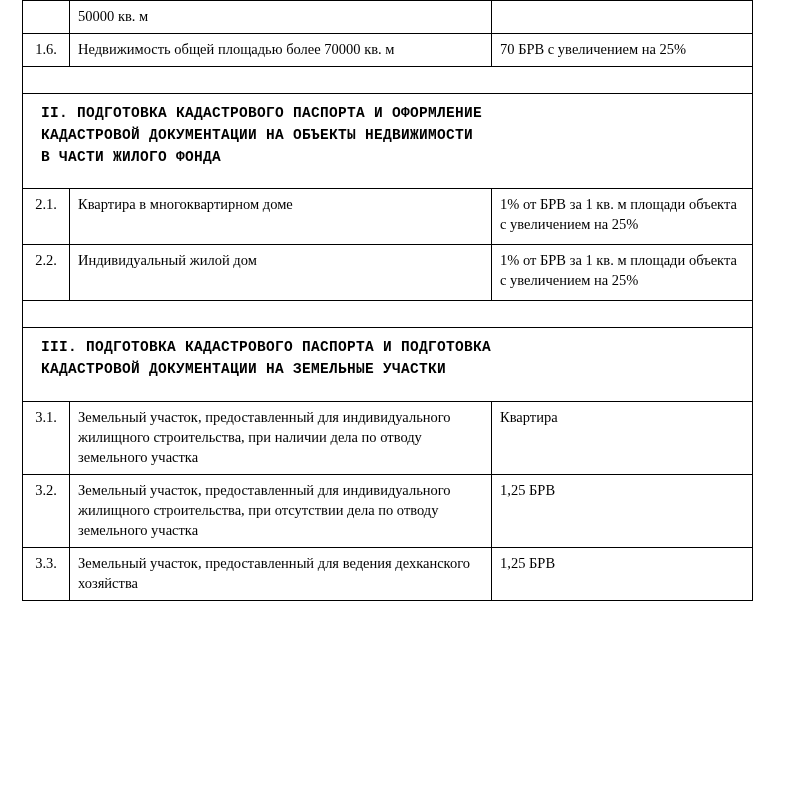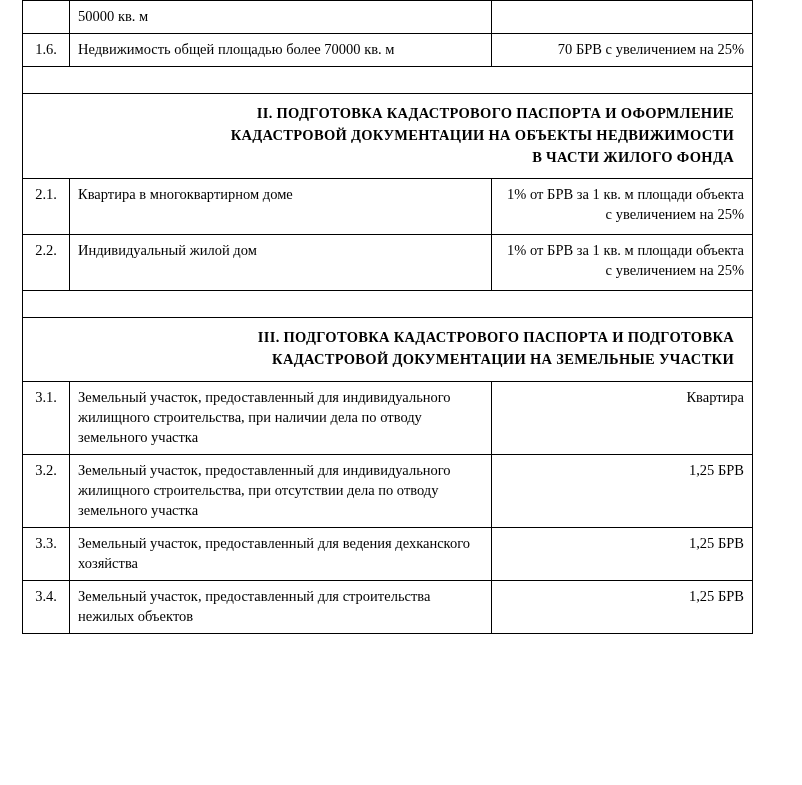--- a/index.html
+++ b/index.html
@@ -39,28 +39,29 @@
 
   td.num {
     text-align: center;
     padding-left: 2px;
     padding-right: 2px;
   }
   td.desc {
     text-align: left;
   }
   td.price {
-    text-align: right;
+    text-align: left;
   }
   tr.section td {
-    text-align: right;
+    text-align: left;
     font-weight: bold;
     letter-spacing: 0.3px;
-    padding: 9px 18px 10px 18px;
+    padding: 9px 18px 20px 18px;
     line-height: 1.5;
+    font-family: Liberation Mono, monospace;
   }
   .sec-line { display: block; }
   .spacer-row td {
     border: none;
     height: 14px;
     padding: 0;
   }
   .h-tall { height: 56px; }
   .h-mid { height: 44px; }
 </style>
@@ -134,21 +135,16 @@
         <td class="desc">Земельный участок, предоставленный для индивидуального жилищного строительства, при отсутствии дела по отводу земельного участка</td>
         <td class="price">1,25 БРВ</td>
       </tr>
 
       <tr class="h-mid">
         <td class="num">3.3.</td>
         <td class="desc">Земельный участок, предоставленный для ведения дехканского хозяйства</td>
         <td class="price">1,25 БРВ</td>
       </tr>
 
-      <tr class="h-mid">
-        <td class="num">3.4.</td>
-        <td class="desc">Земельный участок, предоставленный для строительства нежилых объектов</td>
-        <td class="price">1,25 БРВ</td>
-      </tr>
 
     </tbody>
   </table>
 </div>
 
 </body></html>

